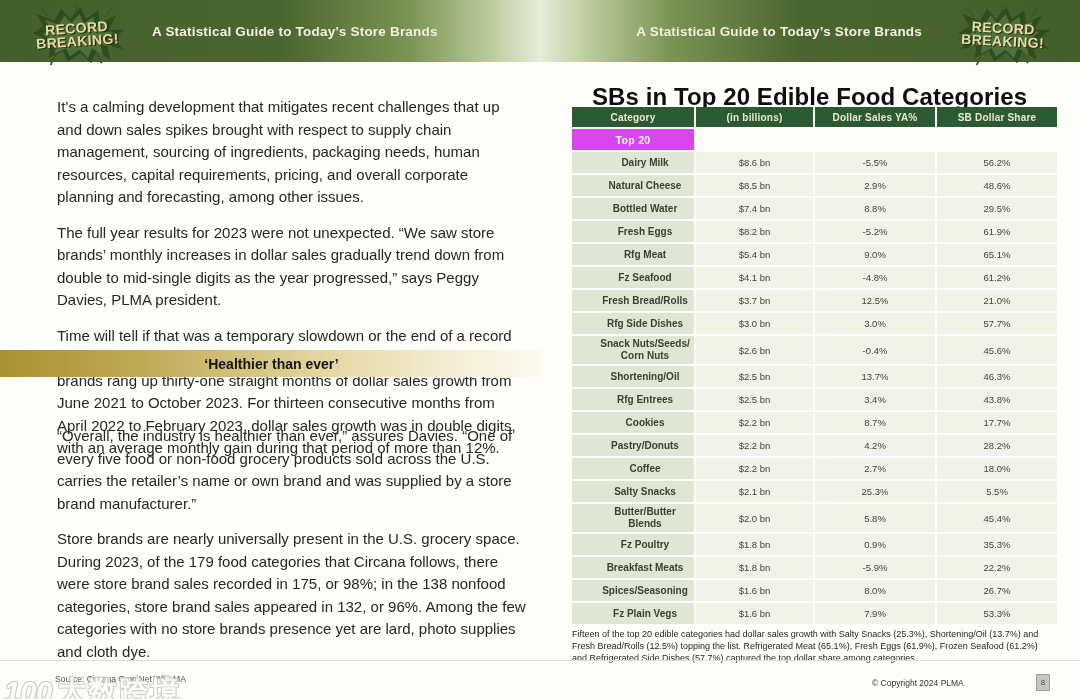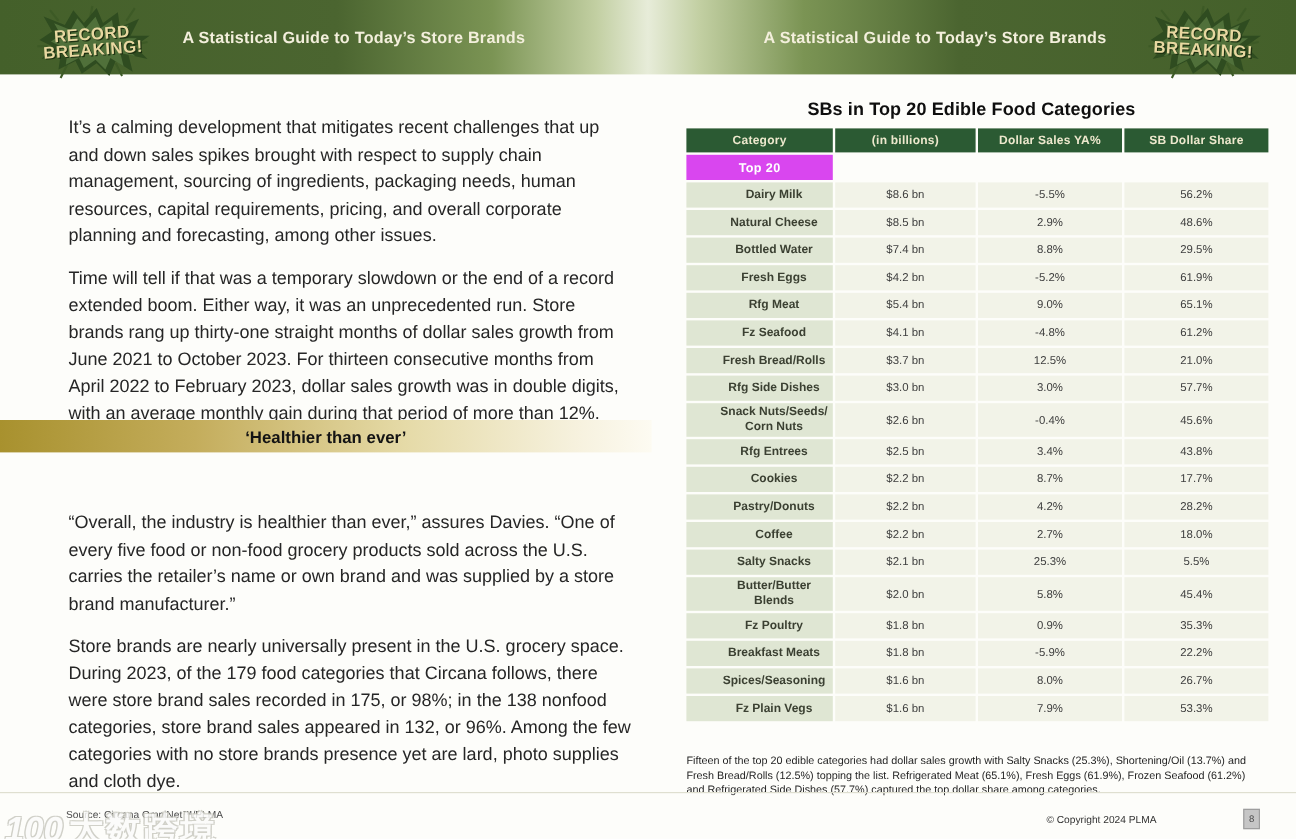--- a/index.html
+++ b/index.html
@@ -32,21 +32,21 @@
   .col-left2 { position:absolute; left:57px; top:404px; width:470px;margin-top:21px; }
   p.body { font-size:15px; line-height:1.5; color:#262626; margin-bottom:13px; }
 
   .gold-banner { position:absolute; left:0; top:350px; width:543px; height:27px;
                  background:linear-gradient(90deg,#a8912e 0%,#c4ad5c 30%,#e5daa7 62%,#f6f1dd 88%,#fdfbf2 100%);
                  display:flex; align-items:center; justify-content:center; }
   .gold-banner span { font-size:14px; font-weight:800; color:#141414; }
 
   
   .table-title { position:absolute; left:570px; top:83px; width:479px; text-align:center;
-                 font-size:15px; font-weight:800; color:#0e0e0e; letter-spacing:0.1px; }
+                 font-size:24px; font-weight:800; color:#0e0e0e; letter-spacing:0.1px; }
   .sb-table { position:absolute; left:570px; top:105px; width:479px;
               border-collapse:separate; border-spacing:2px; table-layout:fixed; }
   .sb-table th { background:#2b5a33; color:#ede8cd; font-size:10px; font-weight:700; height:20px;
                  padding:2px 3px; letter-spacing:0.2px; }
   .sb-table td { text-align:center; vertical-align:middle; height:21px; padding:2px 4px; }
   td.top20 { background:#d946ef; color:#ffffff; font-size:10.5px; font-weight:800; letter-spacing:0.3px; }
   td.blank { background:transparent; }
   td.cat { background:#dfe6d3; font-size:10px; font-weight:700; color:#3b4032; line-height:1.2;padding-left:28px; }
   td.val { background:#f2f3e8; font-size:9.5px; color:#3e3e3e; }
 
@@ -110,20 +110,21 @@
         <div class="logo-text">
           <span>RECORD</span>
           <span>BREAKING!</span>
         </div>
       </div>
     </div>
   </div>
 
   <div class="col-left">
     <p class="body">It’s a calming development that mitigates recent challenges that up and down sales spikes brought with respect to supply chain management, sourcing of ingredients, packaging needs, human resources, capital requirements, pricing, and overall corporate planning and forecasting, among other issues.</p>
+      <p class="body">The full year results for 2023 were not unexpected. “We saw store brands’ monthly increases in dollar sales gradually trend down from double to mid-single digits as the year progressed,” says Peggy Davies, PLMA president.</p>
       <p class="body">Time will tell if that was a temporary slowdown or the end of a record extended boom. Either way, it was an unprecedented run. Store brands rang up thirty-one straight months of dollar sales growth from June 2021 to October 2023. For thirteen consecutive months from April 2022 to February 2023, dollar sales growth was in double digits, with an average monthly gain during that period of more than 12%.</p>
   </div>
 
   <div class="gold-banner">
     <span>‘Healthier than ever’</span>
   </div>
 
   <div class="col-left2">
     <p class="body">“Overall, the industry is healthier than ever,” assures Davies. “One of every five food or non-food grocery products sold across the U.S. carries the retailer’s name or own brand and was supplied by a store brand manufacturer.”</p>
       <p class="body">Store brands are nearly universally present in the U.S. grocery space. During 2023, of the 179 food categories that Circana follows, there were store brand sales recorded in 175, or 98%; in the 138 nonfood categories, store brand sales appeared in 132, or 96%. Among the few categories with no store brands presence yet are lard, photo supplies and cloth dye.</p>
@@ -166,21 +167,21 @@
           <td class="val">48.6%</td>
         </tr>
         <tr>
           <td class="cat">Bottled Water</td>
           <td class="val">$7.4 bn</td>
           <td class="val">8.8%</td>
           <td class="val">29.5%</td>
         </tr>
         <tr>
           <td class="cat">Fresh Eggs</td>
-          <td class="val">$4.2 bn</td>
+          <td class="val">$8.2 bn</td>
           <td class="val">-5.2%</td>
           <td class="val">61.9%</td>
         </tr>
         <tr>
           <td class="cat">Rfg Meat</td>
           <td class="val">$5.4 bn</td>
           <td class="val">9.0%</td>
           <td class="val">65.1%</td>
         </tr>
         <tr>
@@ -201,20 +202,26 @@
           <td class="val">3.0%</td>
           <td class="val">57.7%</td>
         </tr>
         <tr>
           <td class="cat">Snack Nuts/Seeds/ Corn Nuts</td>
           <td class="val">$2.6 bn</td>
           <td class="val">-0.4%</td>
           <td class="val">45.6%</td>
         </tr>
         <tr>
+          <td class="cat">Shortening/Oil</td>
+          <td class="val">$2.5 bn</td>
+          <td class="val">13.7%</td>
+          <td class="val">46.3%</td>
+        </tr>
+        <tr>
           <td class="cat">Rfg Entrees</td>
           <td class="val">$2.5 bn</td>
           <td class="val">3.4%</td>
           <td class="val">43.8%</td>
         </tr>
         <tr>
           <td class="cat">Cookies</td>
           <td class="val">$2.2 bn</td>
           <td class="val">8.7%</td>
           <td class="val">17.7%</td>

